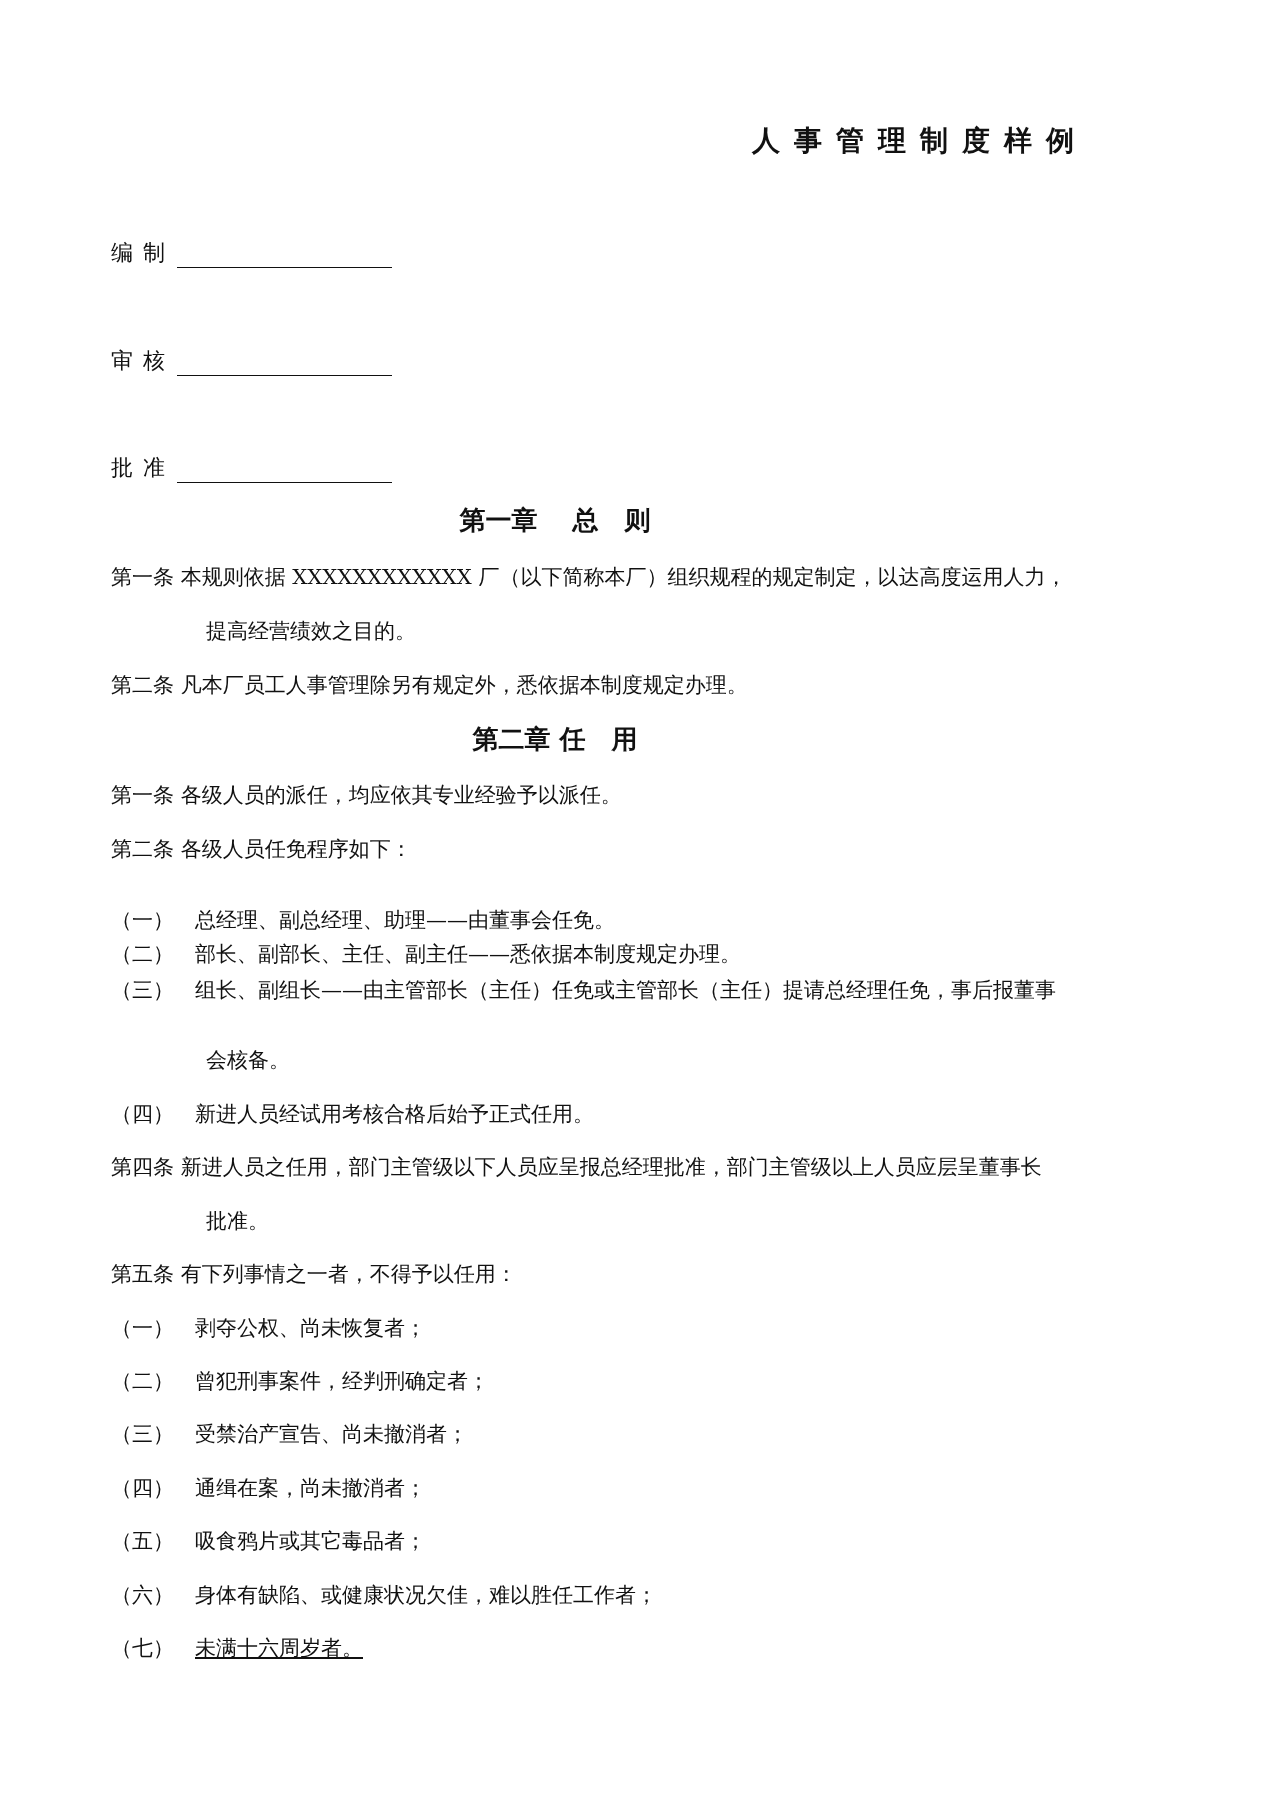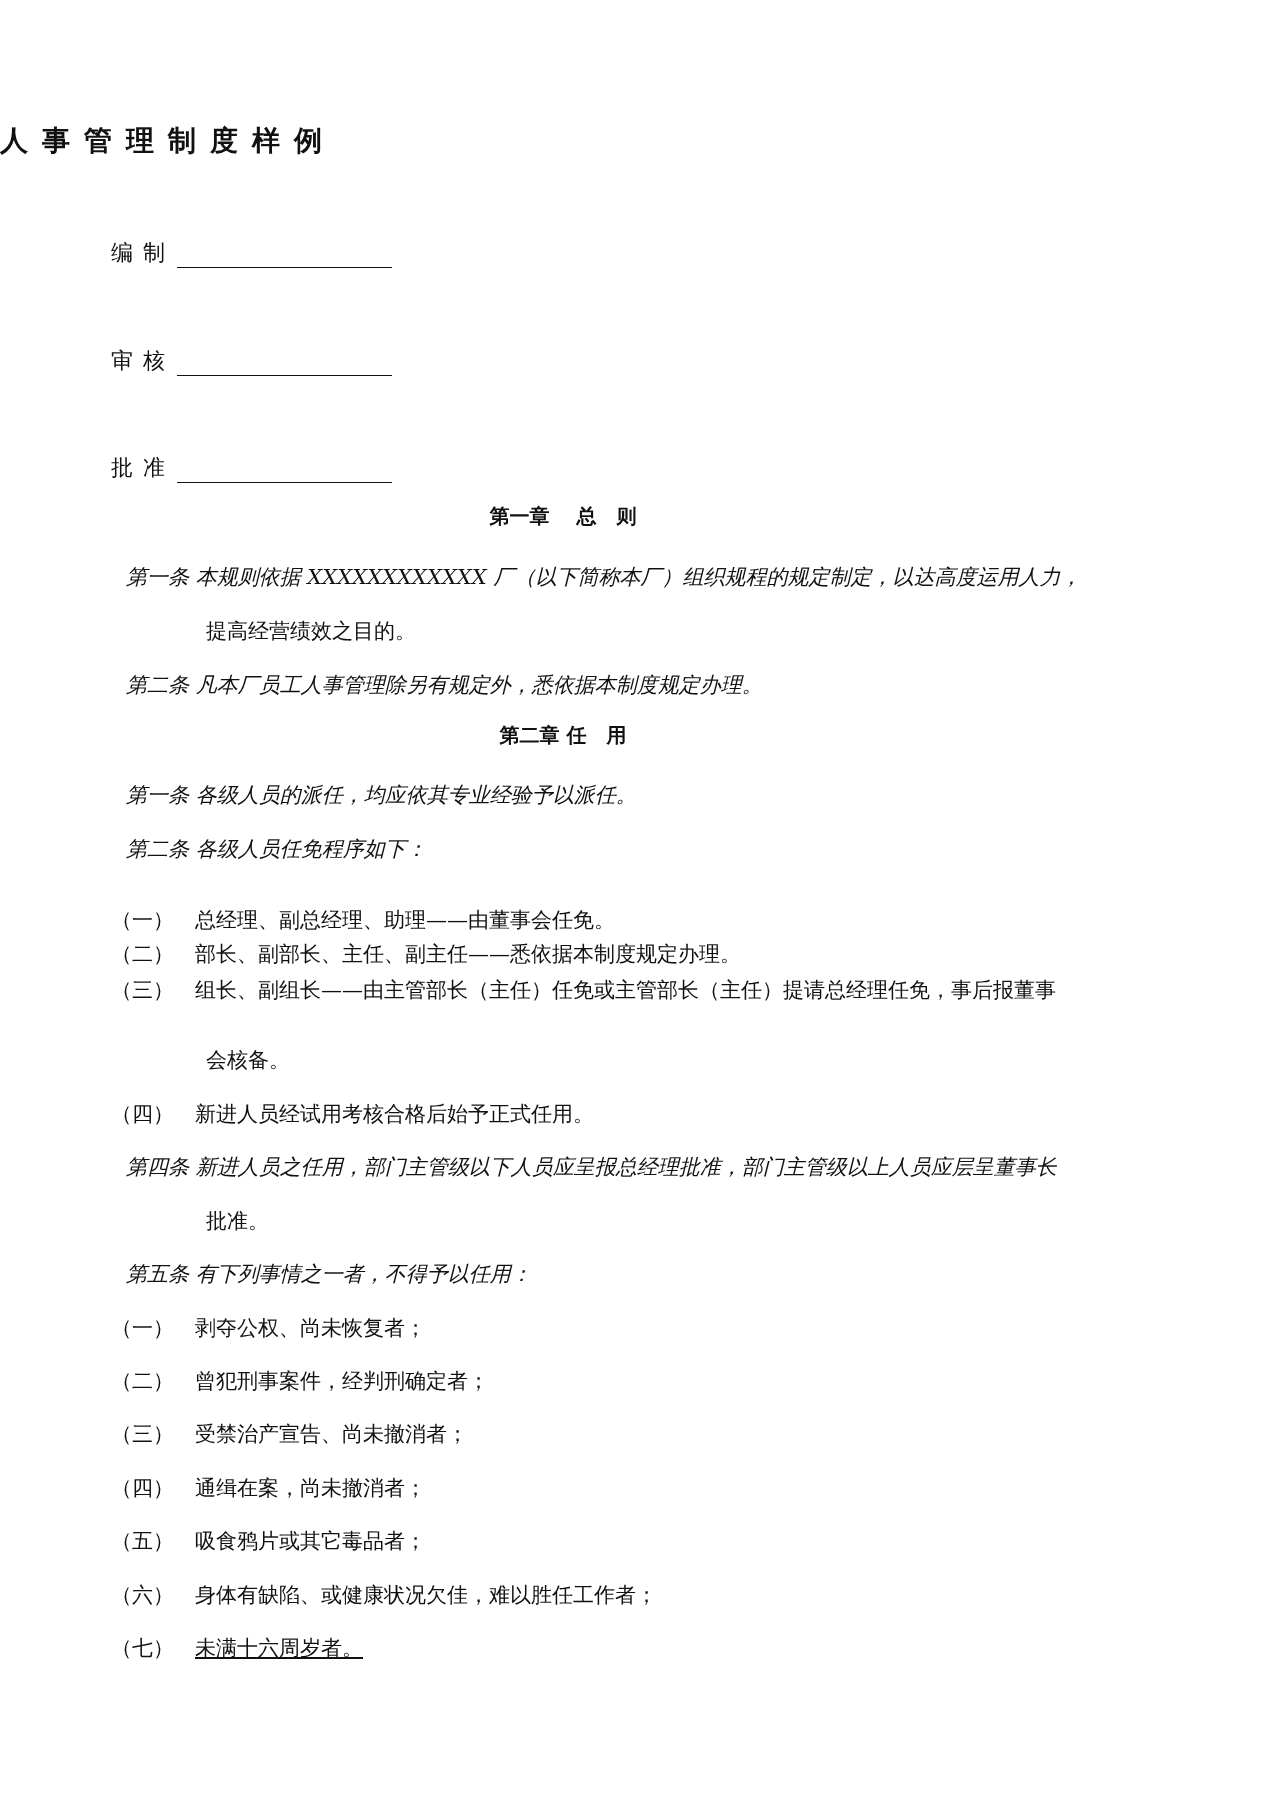--- a/index.html
+++ b/index.html
@@ -1,26 +1,26 @@
 <!DOCTYPE html>
 <html><head>
 <meta charset="utf-8">
 <style>
   html, body { margin:0; padding:0; background:#ffffff; }
   body { width:1280px; height:1810px; position:relative; overflow:hidden;
          font-family:"DejaVu Serif","Liberation Serif",serif; color:#111; }
-  .title { position:absolute; left:0; width:1088px; top:122px; text-align:left;
+  .title { position:absolute; left:0; width:1088px; top:122px; text-align:right;
            font-size:28px; font-weight:bold; letter-spacing:14px; font-family:"DejaVu Sans","Liberation Sans",sans-serif; }
   .sig { position:absolute; left:111px; font-size:22px; display:flex; align-items:flex-end; }
   .sig .lbl { letter-spacing:10px; }
   .sig .line { display:inline-block; width:215px; border-bottom:1.5px solid #111; height:22px; margin-left:2px; }
-  .chapter { position:absolute; left:8px; width:1110px; text-align:center; font-size:20px; font-weight:bold;
+  .chapter { position:absolute; left:0; width:1110px; text-align:center; font-size:26px; font-weight:bold;
              font-family:"DejaVu Sans","Liberation Sans",sans-serif; }
   .line-txt { position:absolute; font-size:21px; white-space:nowrap; }
-  .art { left:126px;font-style:italic; }
+  .art { left:111px; }
   .cont { left:206px; }
   .item { left:111px; }
   .item .num { display:inline-block; width:84px; }
 </style>
 </head>
 <body>
 
 <div class="title">人事管理制度样例</div>
 
 <div class="sig" style="top:238px;">

